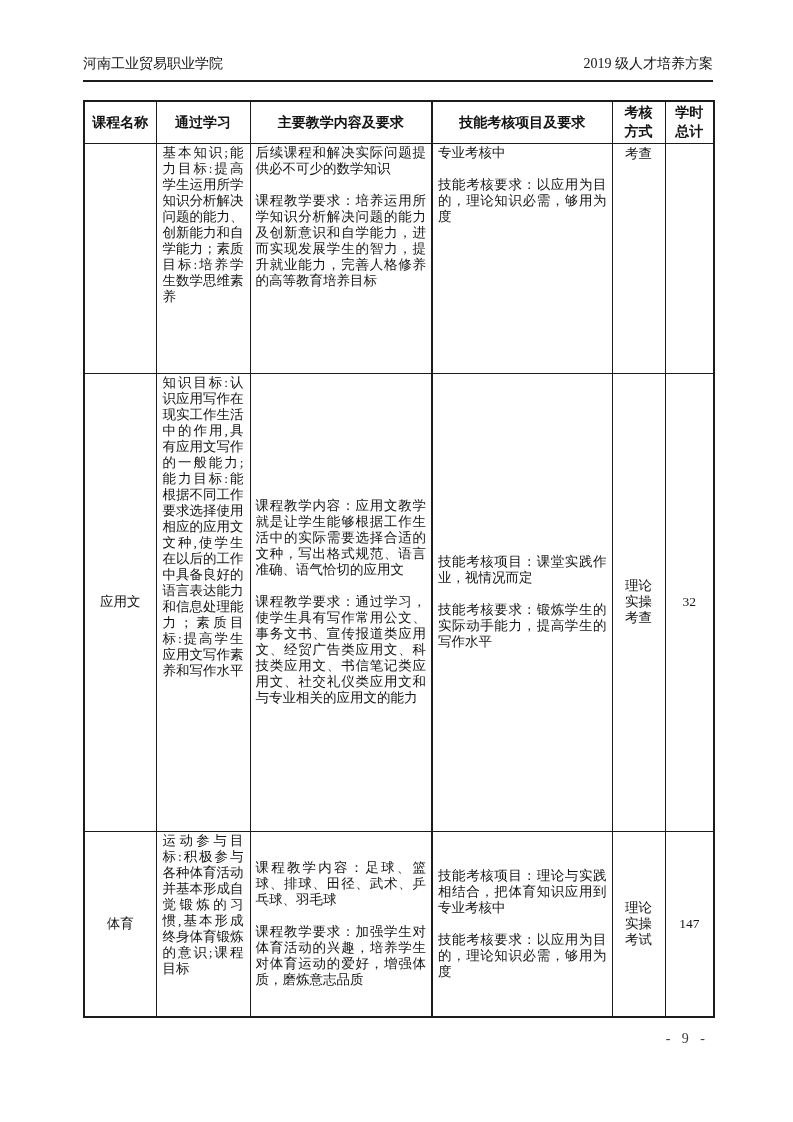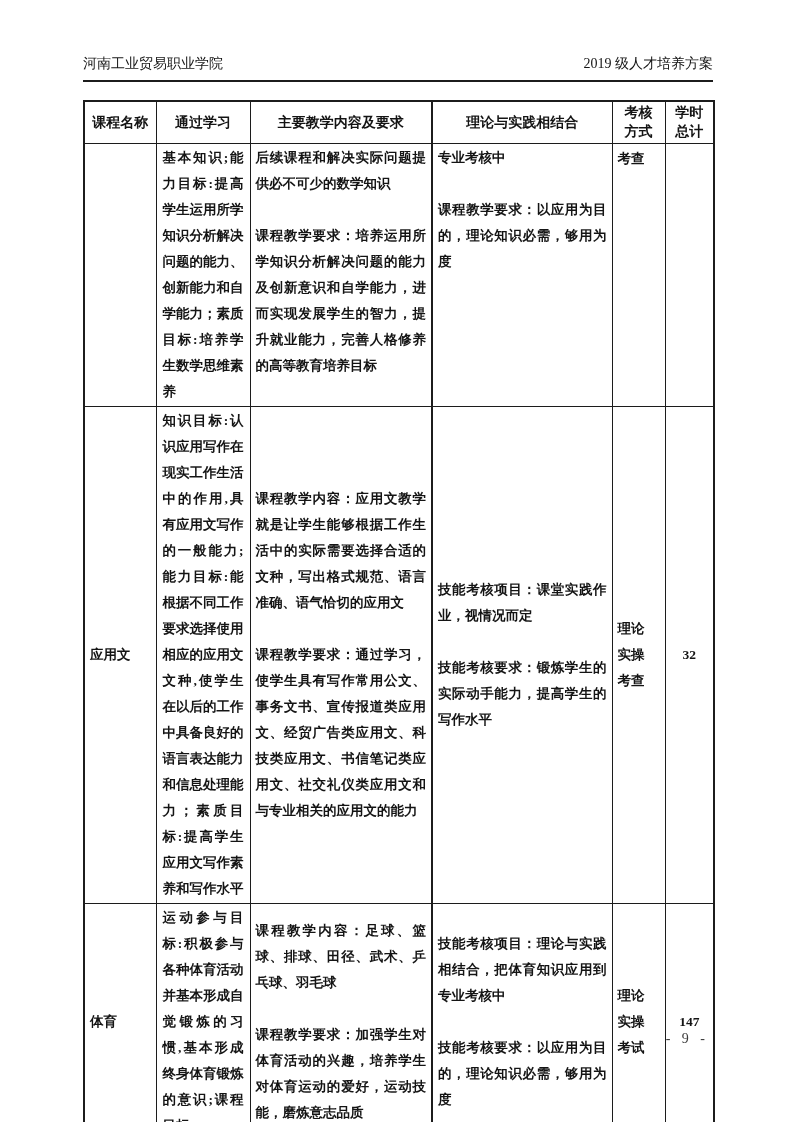--- a/index.html
+++ b/index.html
@@ -25,43 +25,43 @@
   
   table.course-table {
     position: absolute; left: 83px; top: 100px;
     width: 630px;
     border-collapse: collapse; table-layout: fixed;
     font-size: 13.5px;
   }
   .course-table th, .course-table td {
     border: 1px solid #1c1c1c;
     padding: 1px 5px;
-    line-height: 26px;
-    font-weight: bold;
+    line-height: 16px;
+    font-weight: normal;
     overflow: hidden;
   }
   table.course-table { border: 2px solid #1c1c1c; }
   .thick-r { border-right-width: 2px !important; }
 
   .course-table th {
     font-weight: bold; text-align: center; vertical-align: middle;
     white-space: pre-line; line-height: 19px; font-size: 14px;
   }
 
   tr.rh { height: 42px; padding-left: 12px; }
   tr.ra { height: 230px; }
   tr.rb { height: 458px; }
   tr.rc { height: 186px; }
 
   td.cell { white-space: pre-line; text-align: justify; text-justify: inter-character; }
   td.c-obj { padding: 1px 6px; }
   td.vt { vertical-align: top; }
   td.vm { vertical-align: middle; }
-  td.c-name { vertical-align: middle; white-space: pre-line; }
-  td.c-method { text-align: left; white-space: pre-line; text-justify: auto; }
+  td.c-name { text-align: center; vertical-align: middle; white-space: pre-line; }
+  td.c-method { text-align: center; white-space: pre-line; text-justify: auto; }
   td.c-method.vt { padding-top: 2px; }
   td.c-hours { text-align: center; vertical-align: middle; white-space: pre-line; text-justify: auto; margin-top: 28px; }
 
   
   .page-number {
     position: absolute; top: 1031px; right: 84px;
     font-size: 14px; color: #3a3a3a; letter-spacing: 4px;
     font-family: "Liberation Serif", "DejaVu Serif", serif;
   }
 </style>
@@ -82,37 +82,37 @@
       <col style="width:182px">
       <col style="width:180px">
       <col style="width:53px">
       <col style="width:49px">
     </colgroup>
     <thead>
       <tr class="rh">
         <th>课程名称</th>
         <th>通过学习</th>
         <th class="thick-r">主要教学内容及要求</th>
-        <th>理论与实践相结合</th>
+        <th>技能考核项目及要求</th>
         <th>考核
 方式</th>
         <th>学时
 总计</th>
       </tr>
     </thead>
     <tbody>
       <tr class="ra">
         <td class="c-name"></td>
         <td class="cell c-obj vt">基本知识;能力目标:提高学生运用所学知识分析解决问题的能力、创新能力和自学能力；素质目标:培养学生数学思维素养</td>
         <td class="cell vt thick-r">后续课程和解决实际问题提供必不可少的数学知识
 
 课程教学要求：培养运用所学知识分析解决问题的能力及创新意识和自学能力，进而实现发展学生的智力，提升就业能力，完善人格修养的高等教育培养目标</td>
         <td class="cell vt">专业考核中
 
-课程教学要求：以应用为目的，理论知识必需，够用为度</td>
+技能考核要求：以应用为目的，理论知识必需，够用为度</td>
         <td class="c-method vt">考查</td>
         <td class="c-hours"></td>
       </tr>
       <tr class="rb">
         <td class="c-name">应用文</td>
         <td class="cell c-obj vt">知识目标:认识应用写作在现实工作生活中的作用,具有应用文写作的一般能力;能力目标:能根据不同工作要求选择使用相应的应用文文种,使学生在以后的工作中具备良好的语言表达能力和信息处理能力；素质目标:提高学生应用文写作素养和写作水平</td>
         <td class="cell vm thick-r">课程教学内容：应用文教学就是让学生能够根据工作生活中的实际需要选择合适的文种，写出格式规范、语言准确、语气恰切的应用文
 
 课程教学要求：通过学习，使学生具有写作常用公文、事务文书、宣传报道类应用文、经贸广告类应用文、科技类应用文、书信笔记类应用文、社交礼仪类应用文和与专业相关的应用文的能力</td>
         <td class="cell vm">技能考核项目：课堂实践作业，视情况而定
@@ -121,21 +121,21 @@
         <td class="c-method vm">理论
 实操
 考查</td>
         <td class="c-hours">32</td>
       </tr>
       <tr class="rc">
         <td class="c-name">体育</td>
         <td class="cell c-obj vt">运动参与目标:积极参与各种体育活动并基本形成自觉锻炼的习惯,基本形成终身体育锻炼的意识;课程目标</td>
         <td class="cell vm thick-r">课程教学内容：足球、篮球、排球、田径、武术、乒乓球、羽毛球
 
-课程教学要求：加强学生对体育活动的兴趣，培养学生对体育运动的爱好，运动技能，磨炼意志品质</td>
+课程教学要求：加强学生对体育活动的兴趣，培养学生对体育运动的爱好，增强体质，磨炼意志品质</td>
         <td class="cell vm">技能考核项目：理论与实践相结合，把体育知识应用到专业考核中
 
 技能考核要求：以应用为目的，理论知识必需，够用为度</td>
         <td class="c-method vm">理论
 实操
 考试</td>
         <td class="c-hours">147</td>
       </tr>
     </tbody>
   </table>

